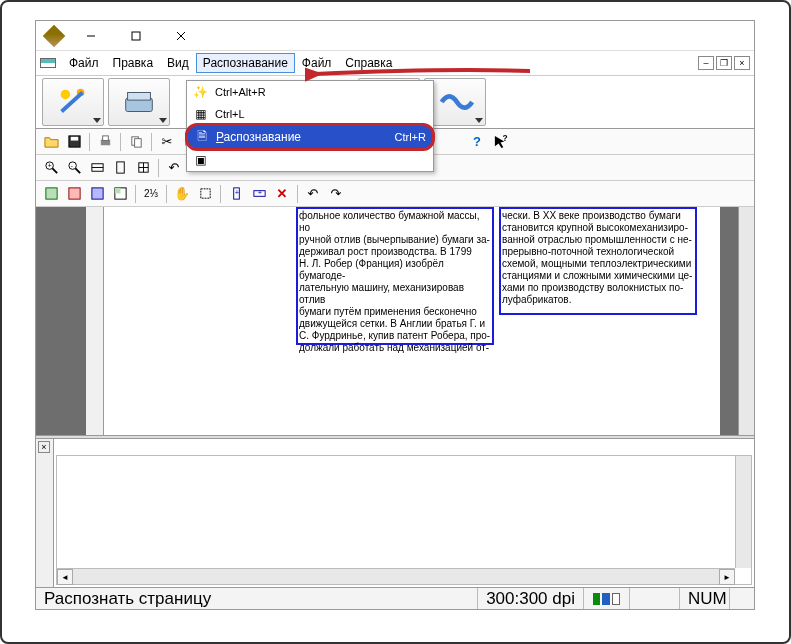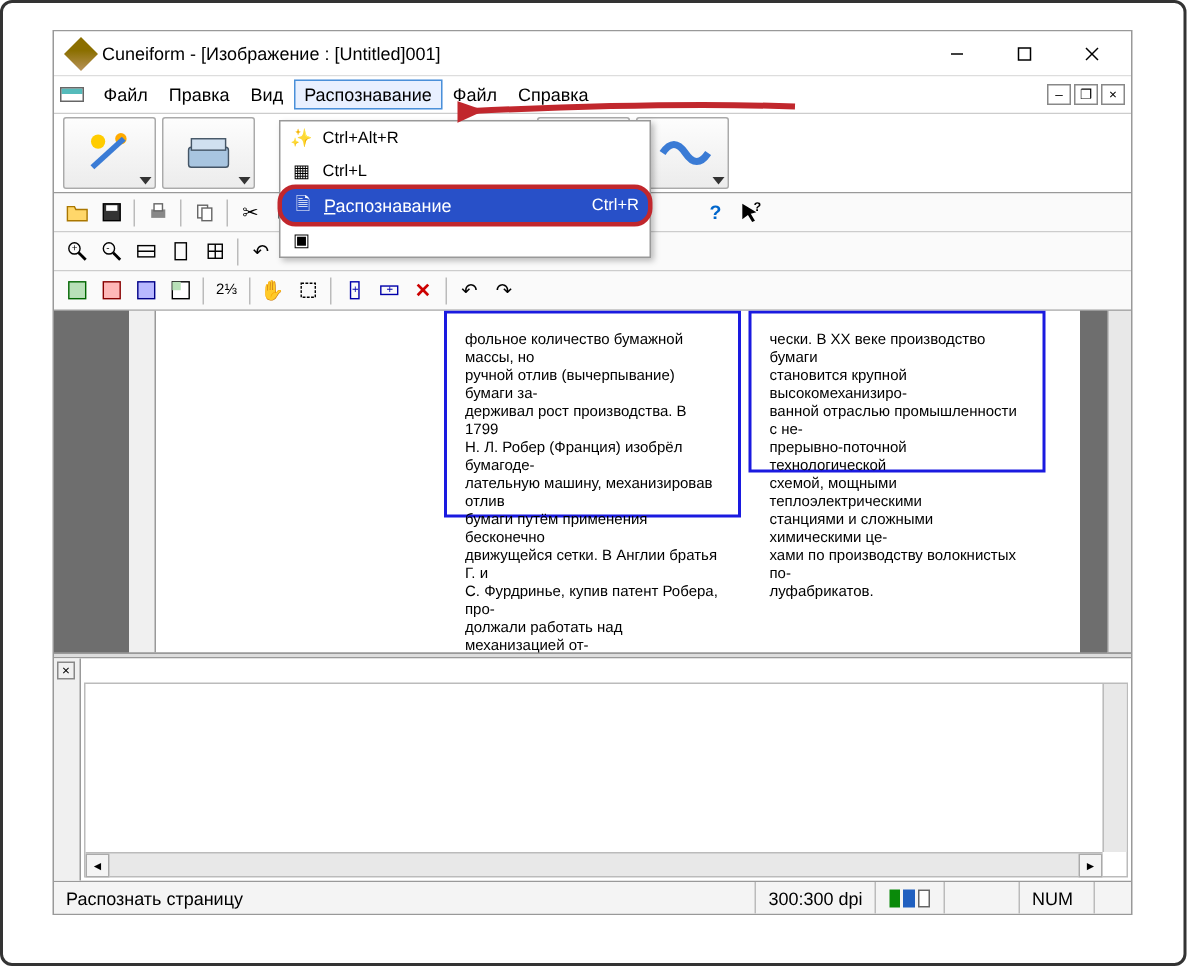--- a/index.html
+++ b/index.html
@@ -31,49 +31,48 @@
 .dropdown-menu .mi .mico { width: 16px; height: 16px; margin-right: 6px; display: flex; align-items: center; justify-content: center; }
 .dropdown-menu .mi .txt { flex: 1; }
 .dropdown-menu .mi .txt u { text-decoration: underline; }
 .dropdown-menu .mi .sc { color: #000; font-size: 11px; }
 .dropdown-menu .mi.hl { background: #2850c8; color: #fff; border: 3px solid #c1272d; border-radius: 12px; height: 28px; margin: -2px -2px; }
 .dropdown-menu .mi.hl .sc { color: #fff; }
 .arrow-line { position: absolute; left: 305px; top: 66px; width: 230px; height: 30px; z-index: 120; pointer-events: none; }
 .doc-area { flex: 1; display: flex; background: #6e6e6e; position: relative; overflow: hidden; }
 .ruler-v { width: 18px; background: #f0f0f0; border-right: 1px solid #999; }
 .doc-page { background: #fff; margin: 0; flex: 1; position: relative; }
-.text-block { position: absolute; border: 2px solid #1a1ae0; font-size: 10px; line-height: 12px; padding: 12px; color: #000; background: #fff; }
+.text-block { position: absolute; border: 2px solid #1a1ae0; font-size: 10px; line-height: 12px; padding: 1px; color: #000; background: #fff; }
 .text-block.a { left: 192px; top: 0; width: 198px; height: 138px; }
 .text-block.b { left: 395px; top: 0; width: 198px; height: 108px; }
 .splitter { height: 4px; background: #ddd; border-top: 1px solid #999; border-bottom: 1px solid #999; cursor: ns-resize; }
 .bottom-pane { height: 148px; background: #fff; display: flex; position: relative; }
 .bp-close { position: absolute; left: 2px; top: 2px; width: 12px; height: 12px; border: 1px solid #888; font-size: 9px; display: flex; align-items: center; justify-content: center; }
 .bp-ruler-v { width: 18px; background: #f0f0f0; border-right: 1px solid #999; }
 .bp-content { flex: 1; background: #fff; border: 1px solid #bbb; margin: 16px 2px 2px 2px; position: relative; }
 .bp-content .sb-h { position: absolute; left: 0; right: 16px; bottom: 0; height: 16px; background: #e8e8e8; border-top: 1px solid #bbb; display: flex; }
 .bp-content .sb-v { position: absolute; top: 0; bottom: 16px; right: 0; width: 16px; background: #e8e8e8; border-left: 1px solid #bbb; }
 .sb-btn { width: 16px; height: 16px; border: 1px solid #aaa; background: #f4f4f4; display: flex; align-items: center; justify-content: center; font-size: 8px; }
-.statusbar { height: 22px; border-top: 1px solid #999; display: flex; align-items: center; font-size: 12px; background: #f4f4f4; }
+.statusbar { height: 22px; border-top: 1px solid #999; display: flex; align-items: center; font-size: 17px; background: #f4f4f4; }
 .statusbar .cell { padding: 0 8px; border-right: 1px solid #bbb; height: 100%; display: flex; align-items: center; }
 .statusbar .cell.main { flex: 1; }
 .statusbar .ico { width: 12px; height: 12px; margin: 0 1px; }
 .gray-gutter { background: #6e6e6e; width: 50px; }
 .right-gutter { background: #6e6e6e; width: 34px; display:flex; flex-direction:column; }
 .right-gutter .sb-v2 { flex:1; background:#e8e8e8; border-left:1px solid #999; width:16px; margin-left:auto; }
 </style>
 </head>
 <body>
 
 <div class="outer-border"></div>
 
 <div class="window">
 
   <div class="titlebar">
     <div class="app-icon"></div>
-    <div class="title">Cuneiform - [Изображение : [Untitled]001]</div>
     <div class="win-ctrls">
       <div class="win-ctrl">
           <svg viewBox="0 0 10 10">
             <line x1="1" y1="5" x2="9" y2="5" stroke="#000" stroke-width="1"></line>
           </svg>
         </div>
       <div class="win-ctrl">
           <svg viewBox="0 0 10 10">
             <rect x="1" y="1" width="8" height="8" fill="none" stroke="#000" stroke-width="1"></rect>
           </svg>

